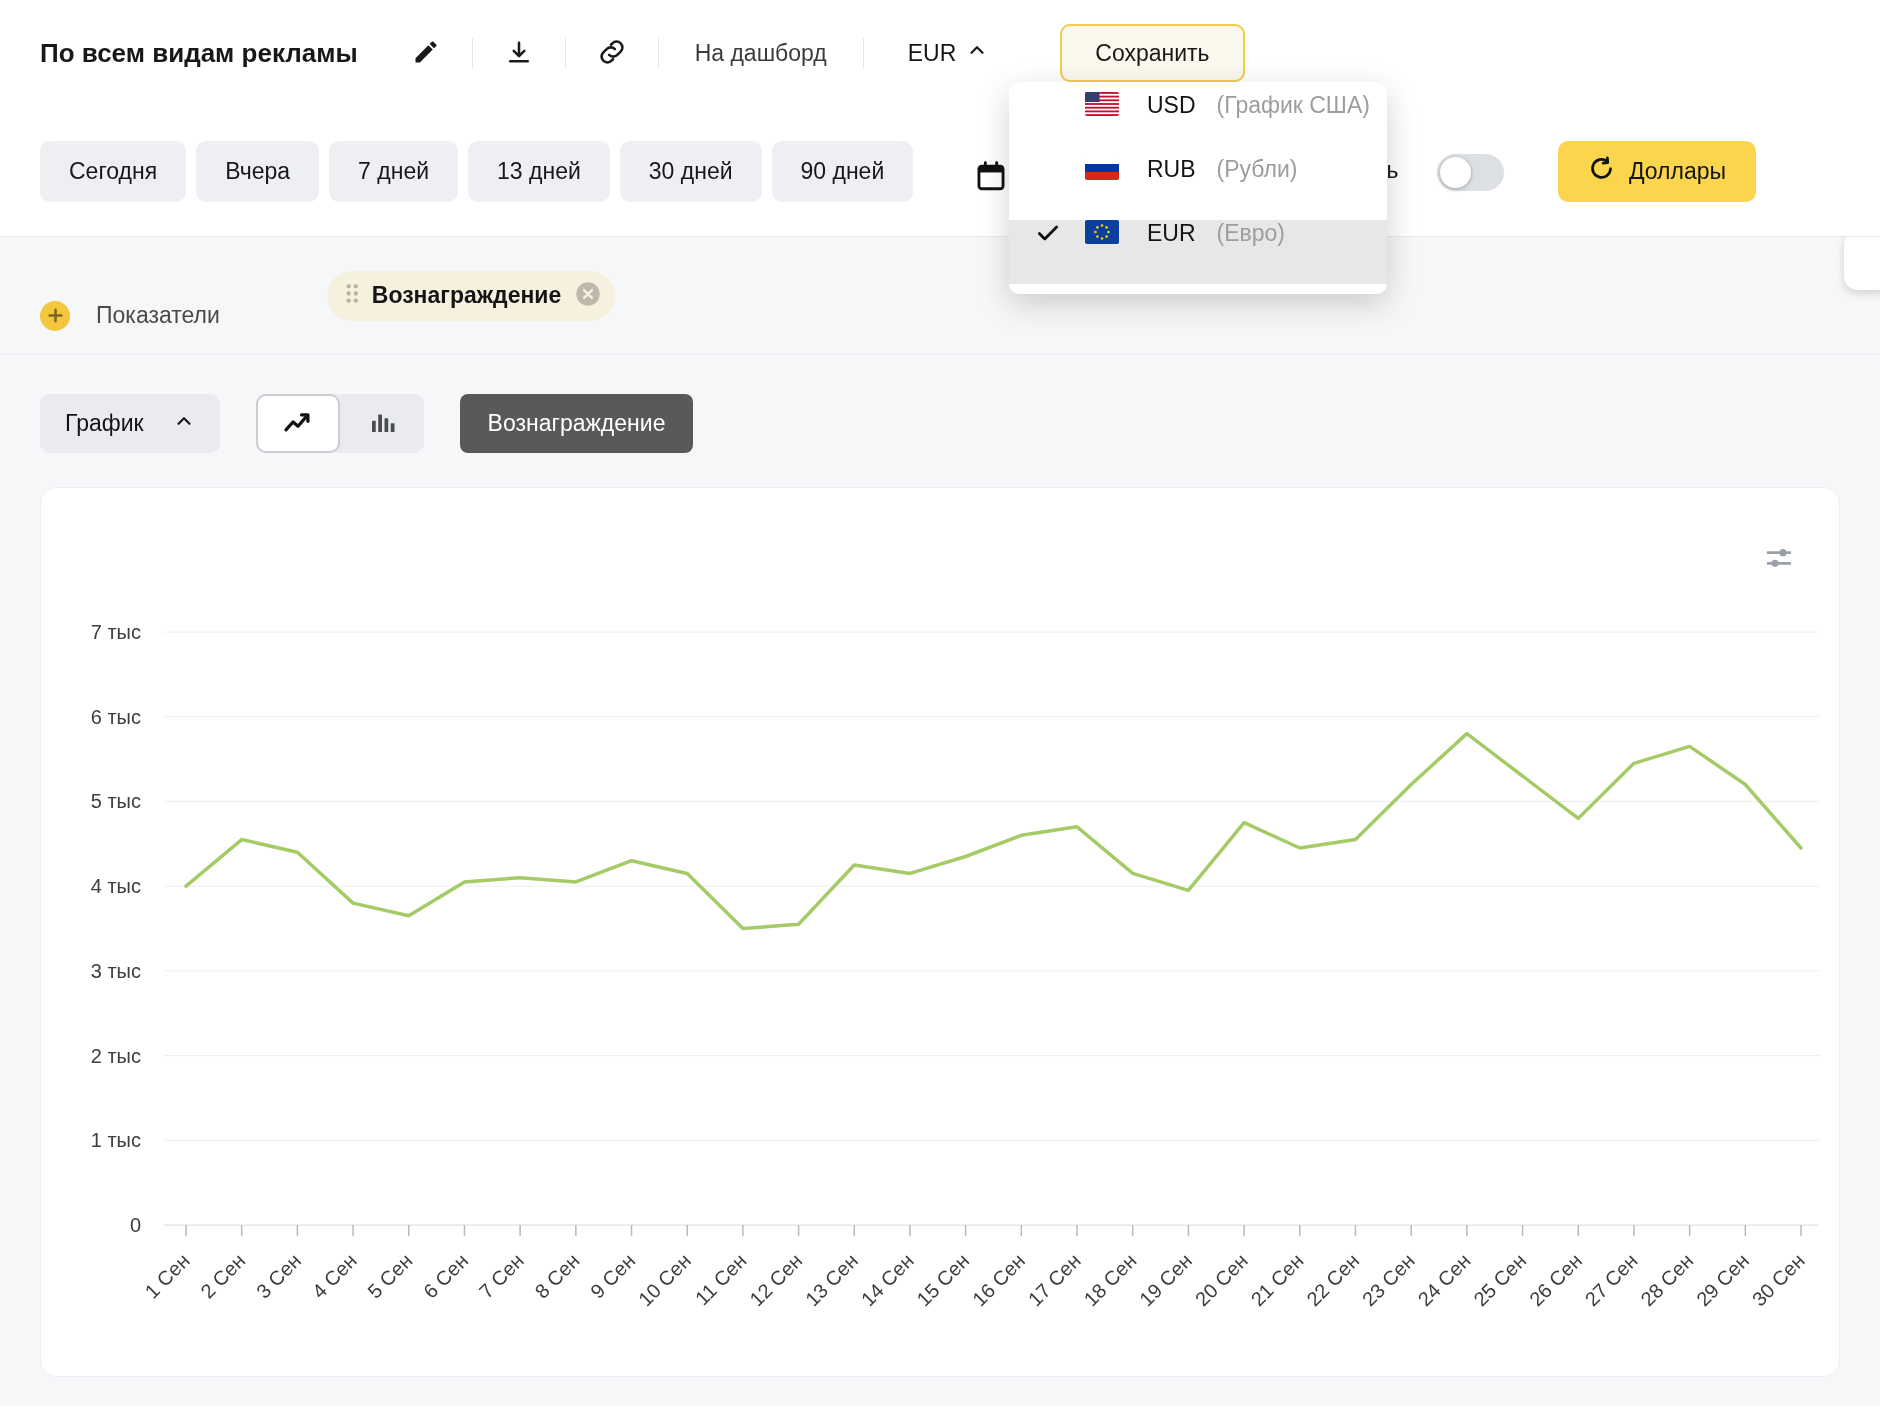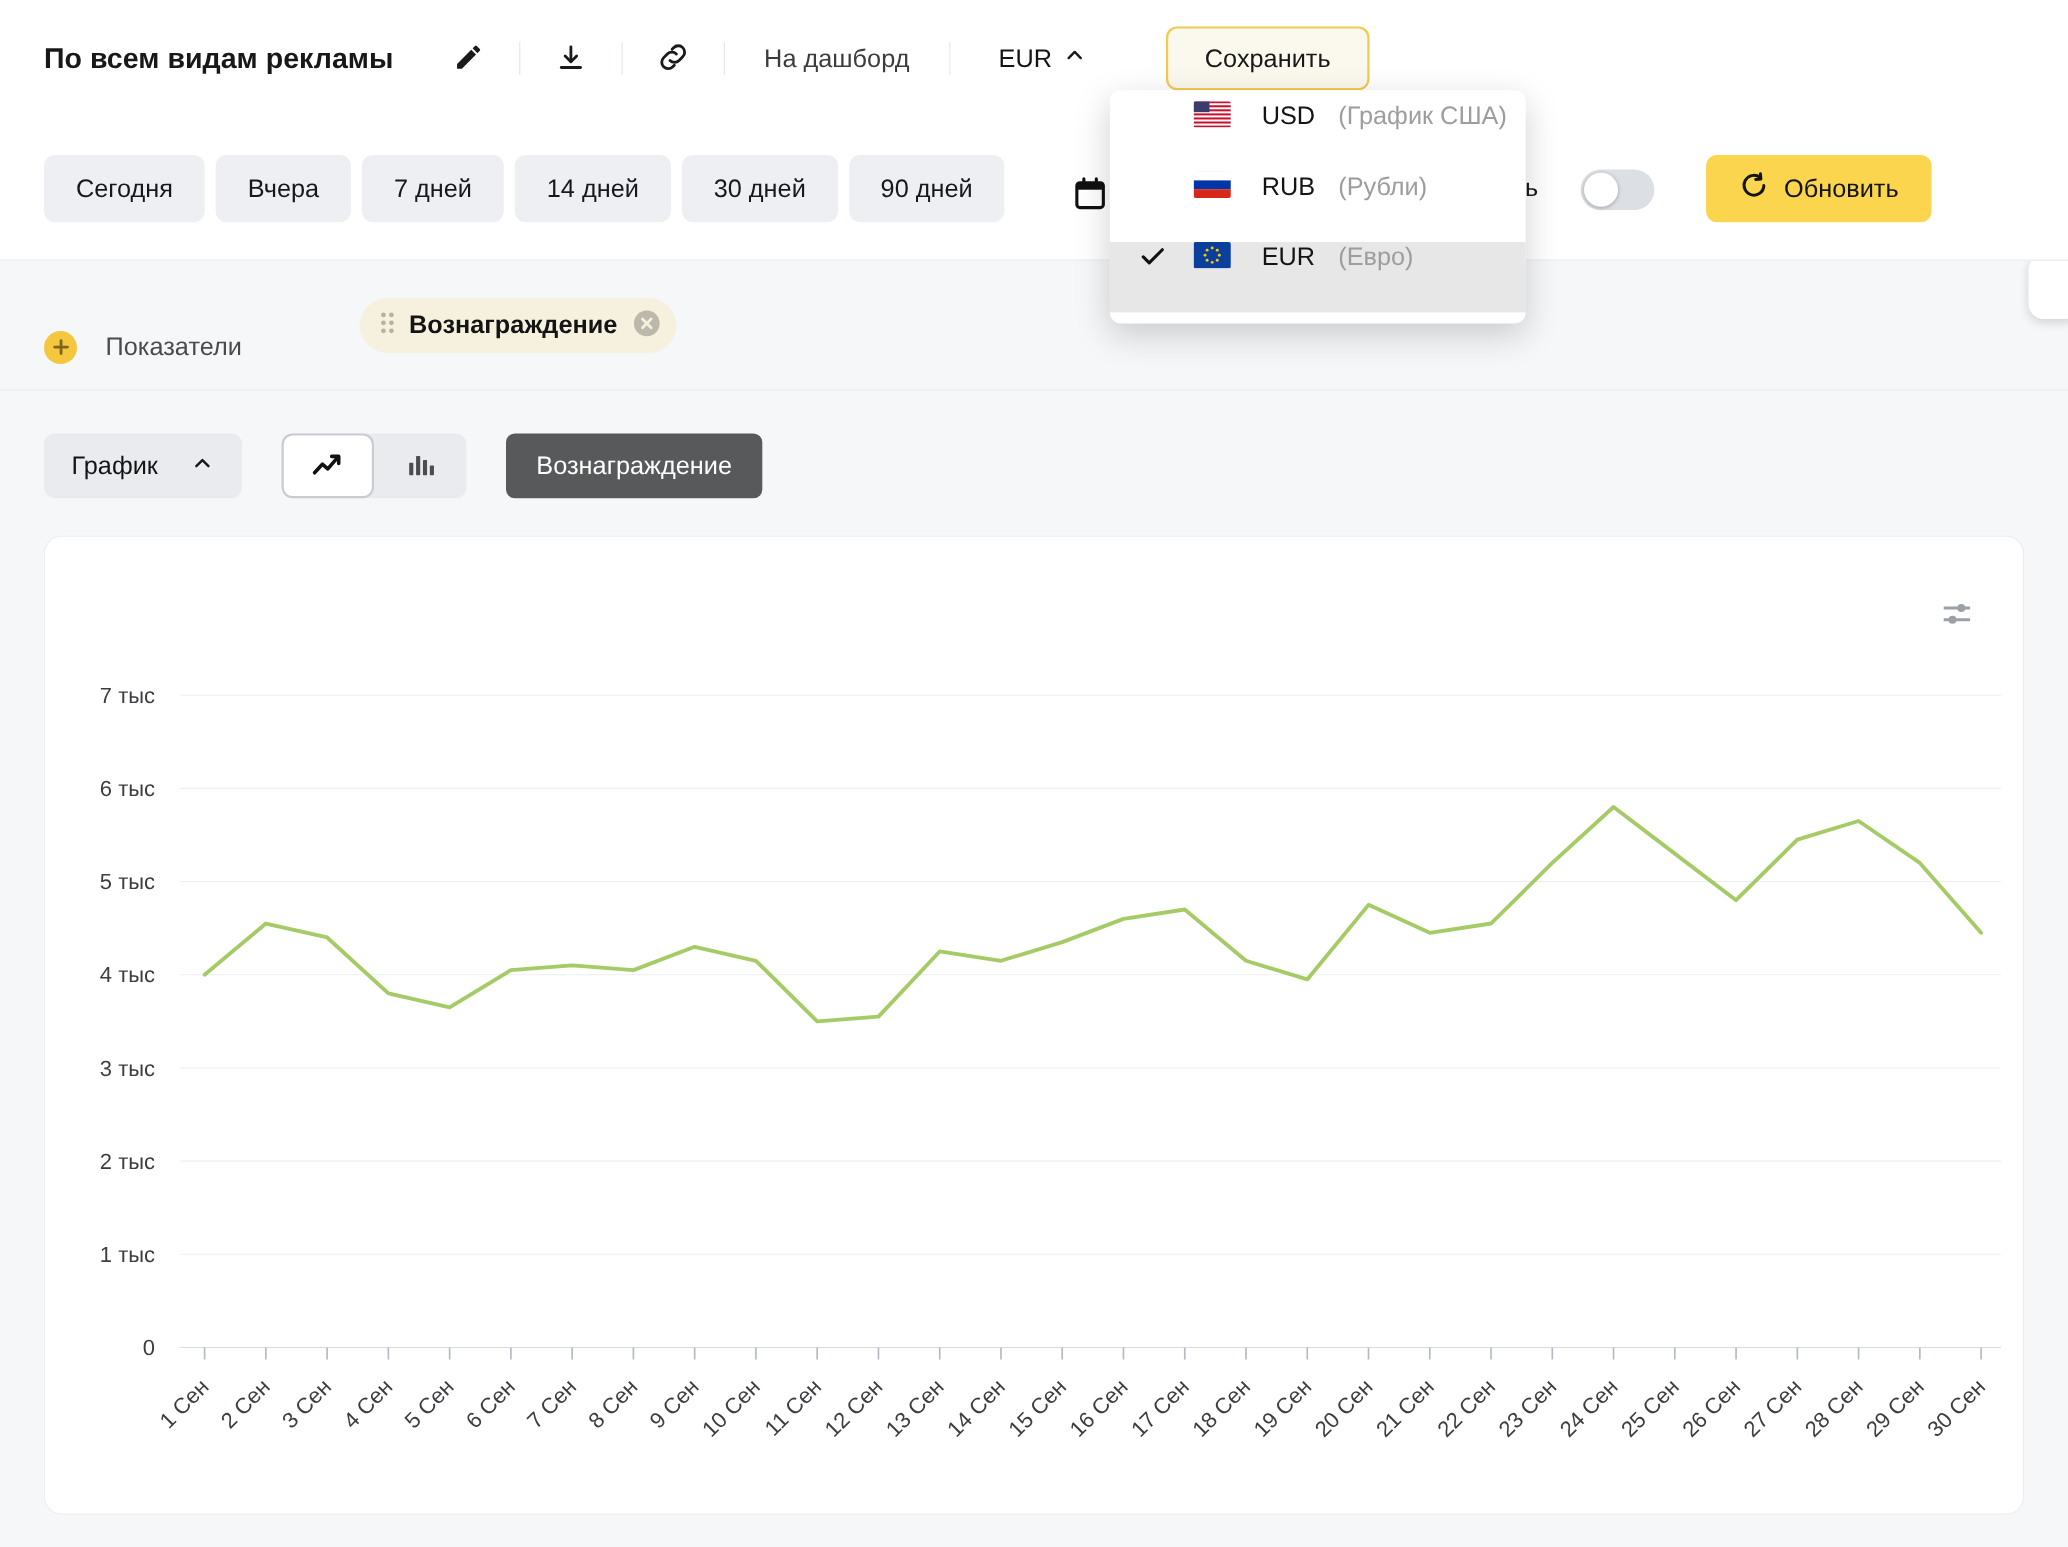--- a/index.html
+++ b/index.html
@@ -135,21 +135,21 @@
     </button>
 
     <button class="save-btn">Сохранить</button>
   </header>
 
   <div class="toolbar">
     <div class="ranges" id="ranges">
         <button class="range-btn">Сегодня</button>
         <button class="range-btn">Вчера</button>
         <button class="range-btn">7 дней</button>
-        <button class="range-btn">14 дней</button>
+        <button class="range-btn">13 дней</button>
         <button class="range-btn">30 дней</button>
         <button class="range-btn">90 дней</button>
       </div>
 
     <button class="icon-btn cal-btn">
       <span>
         <svg width="34" height="34" viewBox="0 0 24 24" fill="none" stroke="#111" stroke-width="2">
             <rect x="3.5" y="5" width="17" height="16" rx="2"></rect>
             <rect x="3.5" y="5" width="17" height="4.5" fill="#111" stroke="none"></rect>
             <path d="M8 2.5v4M16 2.5v4" stroke-linecap="round"></path>
@@ -163,21 +163,21 @@
       <span class="toggle-knob"></span>
     </button>
 
     <button class="refresh-btn">
       <span>
         <svg width="27" height="27" viewBox="0 0 24 24" fill="none" stroke="#141414" stroke-width="2.4" stroke-linecap="round" stroke-linejoin="round">
             <path d="M20 12.2A8 8 0 1 1 16.9 5.6"></path>
             <polyline points="17.2,2.6 17.6,6.8 13.4,7.2"></polyline>
           </svg>
       </span>
-      <span>Обновить</span>
+      <span>Доллары</span>
     </button>
   </div>
 
   <div class="dropdown">
     <div id="dd-items">
         <div class="dd-item">
           <span class="dd-check"></span>
           <span class="dd-flag"><svg width="34" height="24" viewBox="0 0 34 24">
               <rect width="34" height="24" fill="#fff"></rect>
               <g fill="#c8102e">

